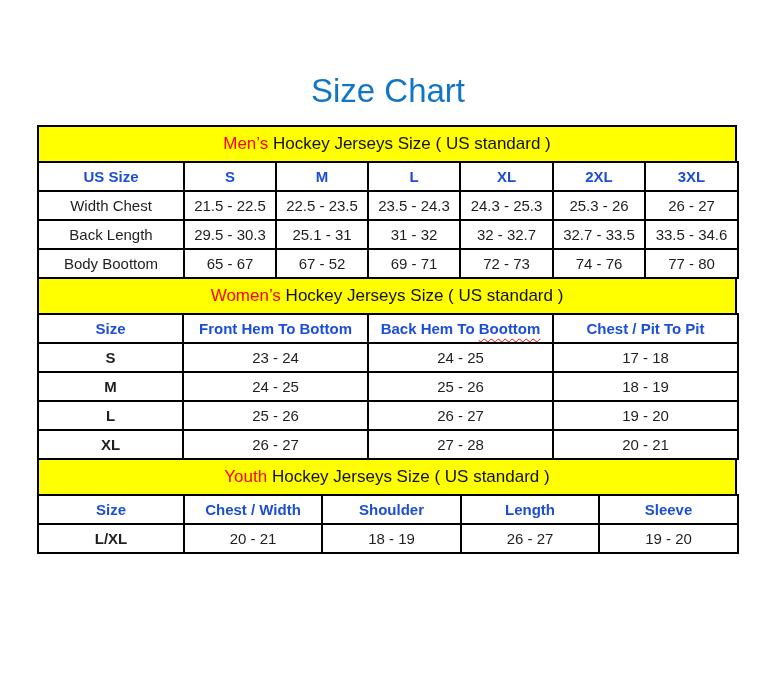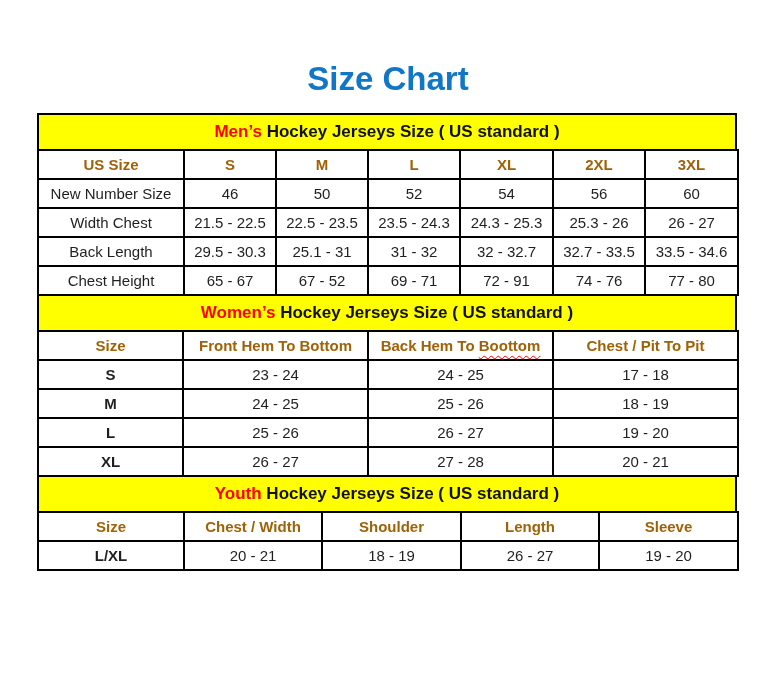--- a/index.html
+++ b/index.html
@@ -8,59 +8,59 @@
     background: #ffffff;
   }
   body {
     width: 776px;
     height: 692px;
     font-family: "Liberation Sans", sans-serif;
     color: #1f1f1f;
     overflow: hidden;
   }
   .title {
-    margin: 0;
+    margin: 12px;
     padding-top: 60px;
     text-align: center;
     font-size: 33px;
-    font-weight: bold;
+    font-weight: normal;
     color: #1276c6;
   }
   .chart {
     width: 700px;
     margin: 15px 0 0 37px;
   }
   .chart > * + * { margin-top: -2px; }
   .band {
     border: 2px solid #000000;
     background: #ffff00;
     height: 34px;
     line-height: 34px;
     text-align: center;
-    font-weight: bold;
+    font-weight: normal;
     font-size: 17px;
     color: #111111;
   }
   .accent { color: #ff0000; }
   table.tbl {
     border-collapse: collapse;
     table-layout: fixed;
     width: 700px;
   }
   .tbl th, .tbl td {
     border: 2px solid #000000;
     text-align: center;
     vertical-align: middle;
     font-size: 15px;
     padding: 2px 2px;
     height: 23px;
     overflow: hidden;
     white-space: nowrap;
   }
-  .tbl th { font-weight: bold; color: #a16207; }
+  .tbl th { font-weight: bold; color: #1d4ed8; }
   .tbl td { font-weight: normal; }
   .tbl td.bold-label { font-weight: bold; }
   .squiggle {
     text-decoration: underline;
     text-decoration-style: wavy;
     text-decoration-color: #ff0000;
     text-decoration-thickness: 1px;
     text-underline-offset: 4px;
   }
 </style>
@@ -87,52 +87,43 @@
       <tr>
         <th>US Size</th>
         <th>S</th>
         <th>M</th>
         <th>L</th>
         <th>XL</th>
         <th>2XL</th>
         <th>3XL</th>
       </tr>
       <tr>
-        <td>New Number Size</td>
-        <td>46</td>
-        <td>50</td>
-        <td>52</td>
-        <td>54</td>
-        <td>56</td>
-        <td>60</td>
-      </tr>
-      <tr>
         <td>Width Chest</td>
         <td>21.5 - 22.5</td>
         <td>22.5 - 23.5</td>
         <td>23.5 - 24.3</td>
         <td>24.3 - 25.3</td>
         <td>25.3 - 26</td>
         <td>26 - 27</td>
       </tr>
       <tr>
         <td>Back Length</td>
         <td>29.5 - 30.3</td>
         <td>25.1 - 31</td>
         <td>31 - 32</td>
         <td>32 - 32.7</td>
         <td>32.7 - 33.5</td>
         <td>33.5 - 34.6</td>
       </tr>
       <tr>
-        <td>Chest Height</td>
+        <td>Body Boottom</td>
         <td>65 - 67</td>
         <td>67 - 52</td>
         <td>69 - 71</td>
-        <td>72 - 91</td>
+        <td>72 - 73</td>
         <td>74 - 76</td>
         <td>77 - 80</td>
       </tr>
     </tbody>
   </table>
 
   <div class="band"><span class="accent">Women’s</span><span> Hockey Jerseys Size ( US standard )</span></div>
 
   <table class="tbl">
     <colgroup>

